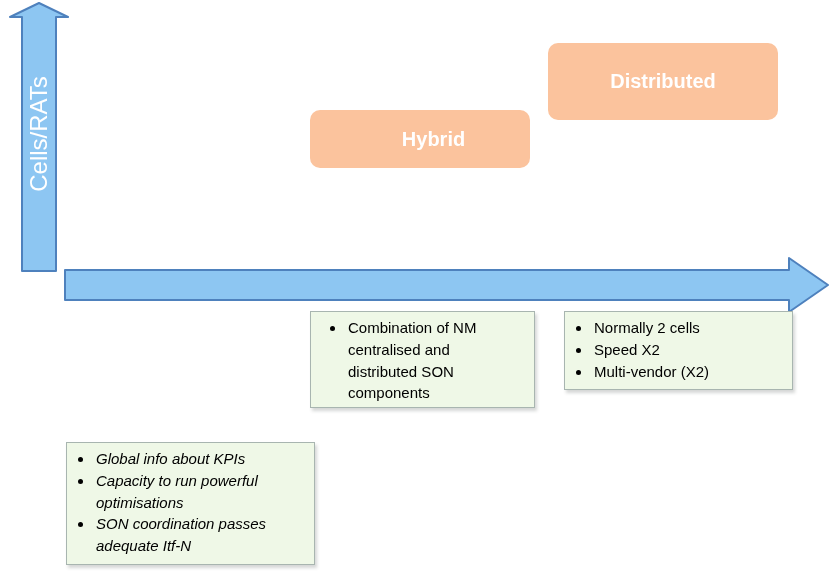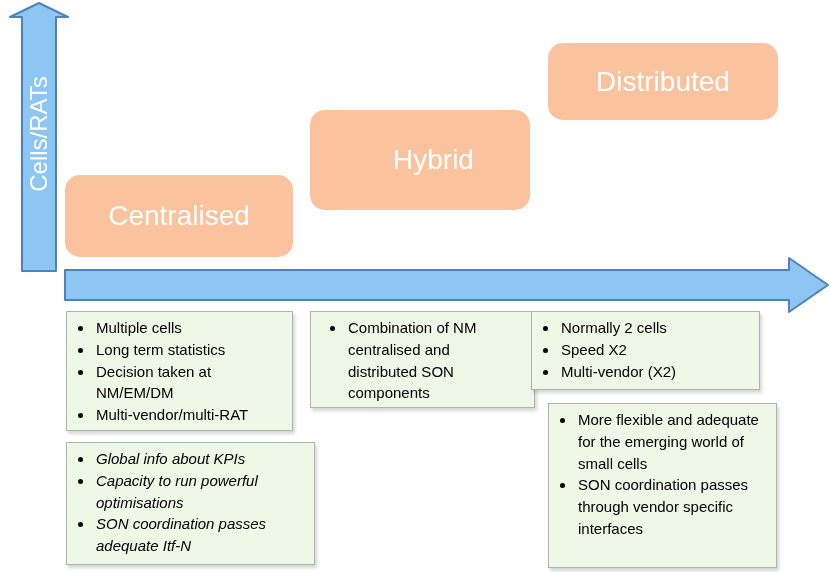--- a/index.html
+++ b/index.html
@@ -50,40 +50,41 @@
     transform: translate(-50%, -50%);
     color: var(--axis-text);
     font-size: 21px;
     white-space: nowrap;
     margin-top: 37px;
   }
 
   .node {
     position: absolute;
     background: var(--node-fill);
-    border-radius: 15px;
+    border-radius: 10px;
     color: var(--node-text);
-    font-size: 28px;
+    font-size: 20px;
     display: flex;
     align-items: center;
     justify-content: center;
+    font-weight: bold;
   }
   .node-centralised { left: 65px;  top: 175px; width: 228px; height: 82px; }
-  .node-hybrid      { left: 310px; top: 110px; width: 220px; height: 100px; padding-left: 27px; }
+  .node-hybrid      { left: 310px; top: 110px; width: 220px; height: 58px; padding-left: 27px; }
   .node-distributed { left: 548px; top: 43px;  width: 230px; height: 77px; }
 
   .info-box {
     position: absolute;
     background: var(--info-fill);
     border: 1.5px solid var(--info-border);
     box-shadow: 2px 3px 3px rgba(90, 100, 95, 0.25);
   }
   .info-left-top     { left: 66px;  top: 311px; width: 227px; height: 120px; }
   .info-middle       { left: 310px; top: 311px; width: 225px; height: 97px; padding-left: 8px; }
-  .info-right-top    { left: 531px; top: 311px; width: 229px; height: 79px; }
+  .info-right-top    { left: 564px; top: 311px; width: 229px; height: 79px; }
   .info-left-bottom  { left: 66px;  top: 442px; width: 249px; height: 123px; font-style: italic; }
   .info-right-bottom { left: 548px; top: 403px; width: 229px; height: 165px; }
 
   .info-box ul {
     margin: 0;
     padding: 5px 14px 5px 27px;
     list-style: disc outside;
     color: var(--info-text);
     font-size: 15px;
     line-height: 1.45;
@@ -96,57 +97,40 @@
 <div class="canvas">
 
   <svg class="arrows" viewBox="0 0 830 572" xmlns="http://www.w3.org/2000/svg">
     <polygon points="39,3 68,17 56,17 56,271 22,271 22,17 10,17"></polygon>
     <polygon points="65,270 789,270 789,258 828,285 789,312 789,300 65,300"></polygon>
   </svg>
 
   <div class="y-axis-label">Cells/RATs</div>
   <div class="x-axis-label">Speed</div>
 
-  <div class="node node-centralised">
-    <span>Centralised</span>
-  </div>
   <div class="node node-hybrid">
     <span>Hybrid</span>
   </div>
   <div class="node node-distributed">
     <span>Distributed</span>
   </div>
 
-  <div class="info-box info-left-top">
-    <ul>
-        <li>Multiple cells</li>
-        <li>Long term statistics</li>
-        <li>Decision taken at NM/EM/DM</li>
-        <li>Multi-vendor/multi-RAT</li>
-      </ul>
-  </div>
   <div class="info-box info-middle">
     <ul>
         <li>Combination of NM centralised and distributed SON components</li>
       </ul>
   </div>
   <div class="info-box info-right-top">
     <ul>
         <li>Normally 2 cells</li>
         <li>Speed X2</li>
         <li>Multi-vendor (X2)</li>
       </ul>
   </div>
   <div class="info-box info-left-bottom">
     <ul>
         <li>Global info about KPIs</li>
         <li>Capacity to run powerful optimisations</li>
         <li>SON coordination passes adequate Itf-N</li>
       </ul>
   </div>
-  <div class="info-box info-right-bottom">
-    <ul>
-        <li>More flexible and adequate for the emerging world of small cells</li>
-        <li>SON coordination passes through vendor specific interfaces</li>
-      </ul>
-  </div>
 
 </div>
 
 </body></html>

